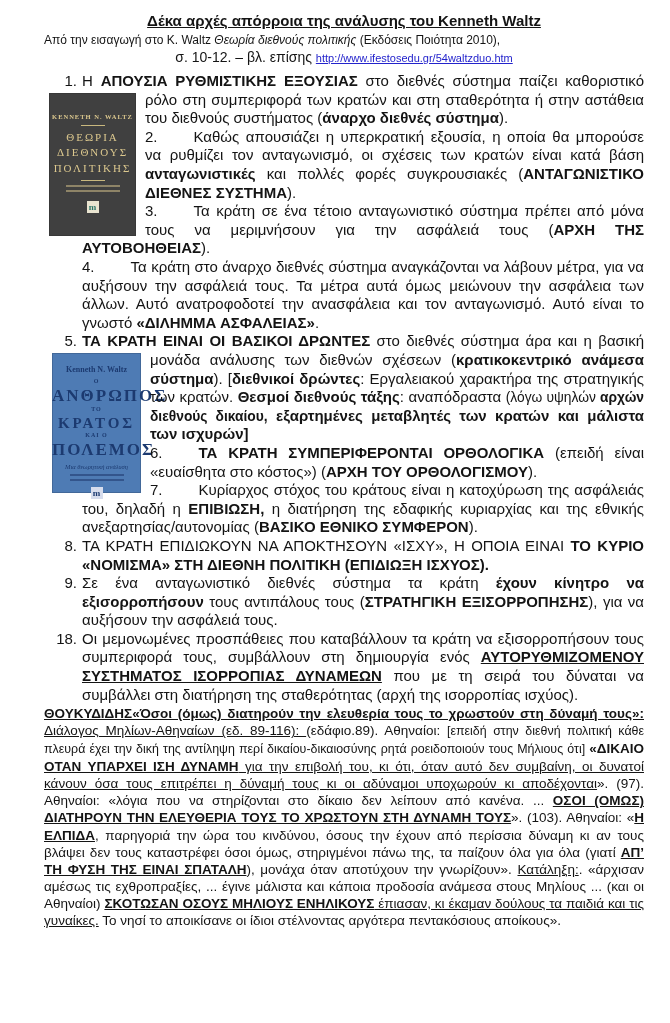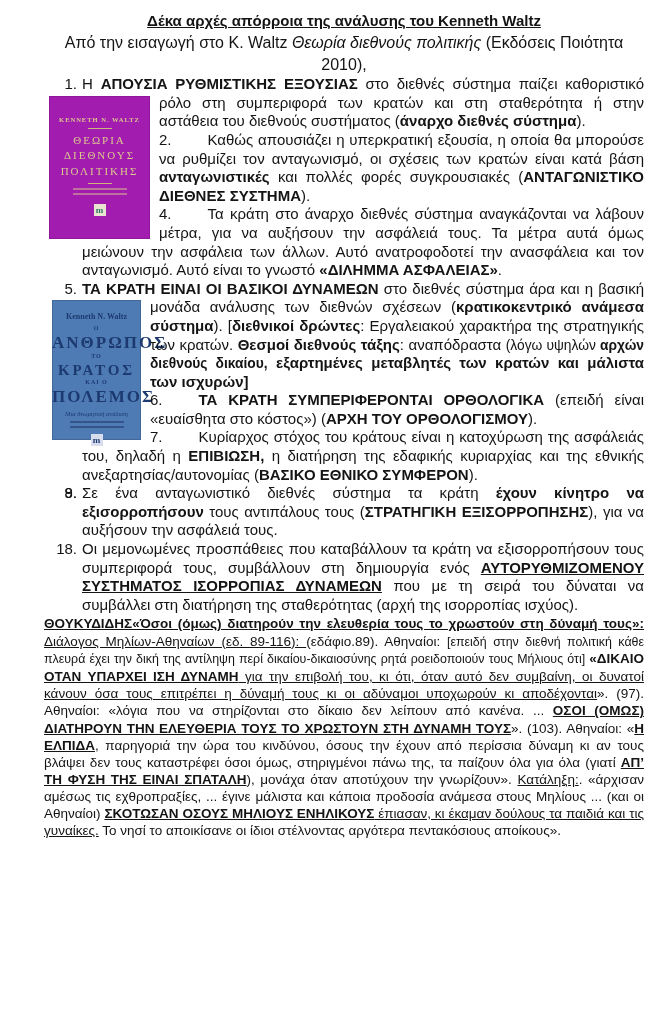--- a/index.html
+++ b/index.html
@@ -9,21 +9,21 @@
     font-family:"Liberation Sans", sans-serif;
   }
   .page{padding:12px 30px 0 44px;width:600px;}
   p{margin:0;}
 
   
   .doc-title{
     text-align:center;font-size:15px;font-weight:bold;
     text-decoration:underline;margin-bottom:3px;
   }
-  .sub1{text-align:center;font-size:16px;line-height:1.35;}
+  .sub1{text-align:left;font-size:12px;line-height:1.35;}
   .sub2{text-align:center;font-size:14px;line-height:1.35;margin-bottom:5px;}
   .link{font-size:11px;color:#2323cc;text-decoration:underline;}
 
   
   .list{font-size:15px;line-height:1.24;}
   .li{text-align:justify;position:relative;padding-left:38px;}
   .num{position:absolute;left:0;top:0;width:33px;text-align:right;}
 
   
   .r-n{}
@@ -35,21 +35,21 @@
   .r-bsm{font-weight:bold;font-size:.92em;}
   .r-gap{display:inline-block;width:36px;}
 
   
   .book{
     float:left;box-sizing:border-box;text-align:center;
     font-family:"Liberation Serif", serif;
   }
   .book span{display:block;}
   .book-green{
-    width:101px;height:143px;background:#a21caf;color:#dcc88e;
+    width:87px;height:143px;background:#404040;color:#dcc88e;
     margin:2px 9px 3px -33px;padding-top:20px;
     box-shadow:inset 0 0 0 1px rgba(0,0,0,.12);
   }
   .bg-author{font-size:6.5px;font-weight:bold;letter-spacing:1px;}
   .b-rule{width:24px;height:1px;background:#c9b87e;margin:4px auto;}
   .bg-title{font-size:11px;letter-spacing:2px;line-height:1.4;}
   .b-tiny{width:54px;height:2px;background:rgba(220,200,142,.5);margin:3px auto 0;}
   .b-logo{
     width:12px;height:12px;margin:9px auto 0;
     background:#e9e4d0;color:#2b7466;font-size:9px;line-height:12px;
@@ -75,64 +75,66 @@
 </style>
 </head>
 <body>
 
 <div class="page">
 
   <p class="doc-title">Δέκα αρχές απόρροια της ανάλυσης του Kenneth Waltz</p>
 
   <p class="sub1"><span class="r-n">Από την εισαγωγή στο Κ. Waltz </span><span class="r-i">Θεωρία διεθνούς πολιτικής</span><span class="r-n"> (Εκδόσεις Ποιότητα 2010),</span></p>
 
+  <p class="sub2"><span>σ. 10-12.  – βλ. επίσης </span><a class="link" href="#">http://www.ifestosedu.gr/54waltzduo.htm</a></p>
 
   <div class="list">
 
     <p class="li">
       <span class="num">1.</span><span><span class="r-n">Η </span><span class="r-b">ΑΠΟΥΣΙΑ ΡΥΘΜΙΣΤΙΚΗΣ ΕΞΟΥΣΙΑΣ</span><span class="r-n"> στο διεθνές σύστημα παίζει καθοριστικό ρόλο στη συμπεριφορά των κρατών και στη σταθερότητα ή στην </span></span><span class="book book-green">
         <span class="bg-author">KENNETH N. WALTZ</span>
         <span class="b-rule"></span>
         <span class="bg-title">ΘΕΩΡΙΑ</span>
         <span class="bg-title">ΔΙΕΘΝΟΥΣ</span>
         <span class="bg-title">ΠΟΛΙΤΙΚΗΣ</span>
         <span class="b-rule"></span>
         <span class="b-tiny"></span>
         <span class="b-tiny"></span>
         <span class="b-logo">m</span>
       </span><span><span class="r-n">αστάθεια του διεθνούς συστήματος (</span><span class="r-b">άναρχο διεθνές σύστημα</span><span class="r-n">).</span></span>
     </p>
 
     <p class="li"><span><span class="r-n">2.</span><span class="r-gap"></span><span class="r-n">Καθώς απουσιάζει η υπερκρατική εξουσία, η οποία θα μπορούσε να ρυθμίζει τον ανταγωνισμό, οι σχέσεις των κρατών είναι κατά βάση </span><span class="r-b">ανταγωνιστικές</span><span class="r-n"> και πολλές φορές συγκρουσιακές (</span><span class="r-b">ΑΝΤΑΓΩΝΙΣΤΙΚΟ ΔΙΕΘΝΕΣ ΣΥΣΤΗΜΑ</span><span class="r-n">).</span></span></p>
 
+    <p class="li"><span><span class="r-n">3.</span><span class="r-gap"></span><span class="r-n">Τα κράτη σε ένα τέτοιο ανταγωνιστικό σύστημα πρέπει από μόνα τους να μεριμνήσουν για την ασφάλειά τους (</span><span class="r-b">ΑΡΧΗ ΤΗΣ ΑΥΤΟΒΟΗΘΕΙΑΣ</span><span class="r-n">).</span></span></p>
 
     <p class="li"><span><span class="r-n">4.</span><span class="r-gap"></span><span class="r-n">Τα κράτη στο άναρχο διεθνές σύστημα αναγκάζονται να λάβουν μέτρα, για να αυξήσουν την ασφάλειά τους. Τα μέτρα αυτά όμως μειώνουν την ασφάλεια των άλλων. Αυτό ανατροφοδοτεί την ανασφάλεια και τον ανταγωνισμό. Αυτό είναι το γνωστό </span><span class="r-b">«ΔΙΛΗΜΜΑ ΑΣΦΑΛΕΙΑΣ»</span><span class="r-n">.</span></span></p>
 
     <p class="li">
-      <span class="num">5.</span><span><span class="r-b">ΤΑ ΚΡΑΤΗ ΕΙΝΑΙ ΟΙ ΒΑΣΙΚΟΙ ΔΥΝΑΜΕΩΝ</span><span class="r-n"> στο διεθνές σύστημα άρα και η βασική μονάδα ανάλυσης των διεθνών σχέσεων (</span><span class="r-b">κρατικοκεντρικό ανάμεσα </span></span><span class="book book-blue">
+      <span class="num">5.</span><span><span class="r-b">ΤΑ ΚΡΑΤΗ ΕΙΝΑΙ ΟΙ ΒΑΣΙΚΟΙ ΔΡΩΝΤΕΣ</span><span class="r-n"> στο διεθνές σύστημα άρα και η βασική μονάδα ανάλυσης των διεθνών σχέσεων (</span><span class="r-b">κρατικοκεντρικό ανάμεσα </span></span><span class="book book-blue">
         <span class="bb-author">Kenneth N. Waltz</span>
         <span class="bb-sm">Ο</span>
         <span class="bb-lg">ΑΝΘΡΩΠΟΣ</span>
         <span class="bb-sm">ΤΟ</span>
         <span class="bb-xl">ΚΡΑΤΟΣ</span>
         <span class="bb-sm">ΚΑΙ Ο</span>
         <span class="bb-lg">ΠΟΛΕΜΟΣ</span>
         <span class="bb-sub">Μια θεωρητική ανάλυση</span>
         <span class="b-tiny"></span>
         <span class="b-tiny"></span>
         <span class="b-logo">m</span>
       </span><span><span class="r-b">σύστημα</span><span class="r-n">). [</span><span class="r-b">διεθνικοί δρώντες</span><span class="r-n">: Εργαλειακού χαρακτήρα της στρατηγικής των κρατών. </span><span class="r-b">Θεσμοί διεθνούς τάξης</span><span class="r-n">: αναπόδραστα </span><span class="r-sm">(λόγω υψηλών </span><span class="r-bsm">αρχών διεθνούς δικαίου,</span><span class="r-b"> εξαρτημένες μεταβλητές των κρατών και μάλιστα των ισχυρών]</span></span>
     </p>
 
     <p class="li"><span><span class="r-n">6.</span><span class="r-gap"></span><span class="r-b">ΤΑ ΚΡΑΤΗ ΣΥΜΠΕΡΙΦΕΡΟΝΤΑΙ ΟΡΘΟΛΟΓΙΚΑ</span><span class="r-n"> (επειδή είναι «ευαίσθητα στο κόστος») (</span><span class="r-b">ΑΡΧΗ ΤΟΥ ΟΡΘΟΛΟΓΙΣΜΟΥ</span><span class="r-n">).</span></span></p>
 
     <p class="li"><span><span class="r-n">7.</span><span class="r-gap"></span><span class="r-n">Κυρίαρχος στόχος του κράτους είναι η κατοχύρωση της ασφάλειάς του, δηλαδή η </span><span class="r-b">ΕΠΙΒΙΩΣΗ,</span><span class="r-n"> η διατήρηση της εδαφικής κυριαρχίας και της εθνικής ανεξαρτησίας/αυτονομίας (</span><span class="r-b">ΒΑΣΙΚΟ ΕΘΝΙΚΟ ΣΥΜΦΕΡΟΝ</span><span class="r-n">).</span></span></p>
 
     <p class="li">
-      <span class="num">8.</span></p>
+      <span class="num">8.</span><span><span class="r-n">ΤΑ ΚΡΑΤΗ ΕΠΙΔΙΩΚΟΥΝ ΝΑ ΑΠΟΚΤΗΣΟΥΝ «ΙΣΧΥ», Η ΟΠΟΙΑ ΕΙΝΑΙ </span><span class="r-b">ΤΟ ΚΥΡΙΟ «ΝΟΜΙΣΜΑ» ΣΤΗ ΔΙΕΘΝΗ ΠΟΛΙΤΙΚΗ (ΕΠΙΔΙΩΞΗ ΙΣΧΥΟΣ).</span></span></p>
 
     <p class="li">
       <span class="num">9.</span><span><span class="r-n">Σε ένα ανταγωνιστικό διεθνές σύστημα τα κράτη </span><span class="r-b">έχουν κίνητρο να εξισορροπήσουν</span><span class="r-n"> τους αντιπάλους τους (</span><span class="r-b">ΣΤΡΑΤΗΓΙΚΗ ΕΞΙΣΟΡΡΟΠΗΣΗΣ</span><span class="r-n">), για να αυξήσουν την ασφάλειά τους.</span></span></p>
 
     <p class="li">
       <span class="num">18.</span><span><span class="r-n">Οι μεμονωμένες προσπάθειες που καταβάλλουν τα κράτη να εξισορροπήσουν τους συμπεριφορά τους, συμβάλλουν στη δημιουργία ενός </span><span class="r-bu">ΑΥΤΟΡΥΘΜΙΖΟΜΕΝΟΥ ΣΥΣΤΗΜΑΤΟΣ ΙΣΟΡΡΟΠΙΑΣ ΔΥΝΑΜΕΩΝ</span><span class="r-n"> που με τη σειρά του δύναται να συμβάλλει στη διατήρηση της σταθερότητας (αρχή της ισορροπίας ισχύος).</span></span></p>
 
   </div>
 
   <p class="thuc"><span class="r-bu">ΘΟΥΚΥΔΙΔΗΣ«Όσοι (όμως) διατηρούν την ελευθερία τους το χρωστούν στη δύναμή τους»:</span><span class="r-u"> Διάλογος Μηλίων-Αθηναίων (εδ. 89-116): </span><span class="r-n">(εδάφιο.89).  Αθηναίοι: </span><span class="r-sm">[επειδή στην διεθνή πολιτική κάθε πλευρά έχει την δική της αντίληψη περί δικαίου-δικαιοσύνης ρητά ροειδοποιούν τους Μήλιους ότι] </span><span class="r-b">«ΔΙΚΑΙΟ </span><span class="r-bu">ΟΤΑΝ ΥΠΑΡΧΕΙ ΙΣΗ ΔΥΝΑΜΗ</span><span class="r-u"> για την επιβολή του, κι ότι, όταν αυτό δεν συμβαίνη, οι δυνατοί κάνουν όσα τους επιτρέπει η δύναμή τους κι οι αδύναμοι υποχωρούν κι αποδέχονται</span><span class="r-n">». (97). Αθηναίοι: «λόγια που να στηρίζονται στο δίκαιο δεν λείπουν από κανένα. ... </span><span class="r-bu">ΟΣΟΙ (ΟΜΩΣ) ΔΙΑΤΗΡΟΥΝ ΤΗΝ ΕΛΕΥΘΕΡΙΑ ΤΟΥΣ ΤΟ ΧΡΩΣΤΟΥΝ ΣΤΗ ΔΥΝΑΜΗ ΤΟΥΣ</span><span class="r-n">». (103). Αθηναίοι: «</span><span class="r-bu">Η ΕΛΠΙΔΑ</span><span class="r-n">, παρηγοριά την ώρα του κινδύνου, όσους την έχουν από περίσσια δύναμη κι αν τους βλάψει δεν τους καταστρέφει  όσοι όμως, στηριγμένοι πάνω της, τα παίζουν όλα για όλα (γιατί </span><span class="r-bu">ΑΠ’ ΤΗ ΦΥΣΗ ΤΗΣ ΕΙΝΑΙ ΣΠΑΤΑΛΗ</span><span class="r-n">), μονάχα όταν αποτύχουν την γνωρίζουν». </span><span class="r-u">Κατάληξη:</span><span class="r-n">. «άρχισαν αμέσως τις εχθροπραξίες, ... έγινε μάλιστα και κάποια προδοσία ανάμεσα στους Μηλίους ... (και οι Αθηναίοι) </span><span class="r-bu">ΣΚΟΤΩΣΑΝ ΟΣΟΥΣ ΜΗΛΙΟΥΣ ΕΝΗΛΙΚΟΥΣ</span><span class="r-u"> έπιασαν, κι έκαμαν δούλους τα παιδιά και τις γυναίκες.</span><span class="r-n"> Το νησί το αποικίσανε οι ίδιοι στέλνοντας αργότερα πεντακόσιους αποίκους».</span></p>

